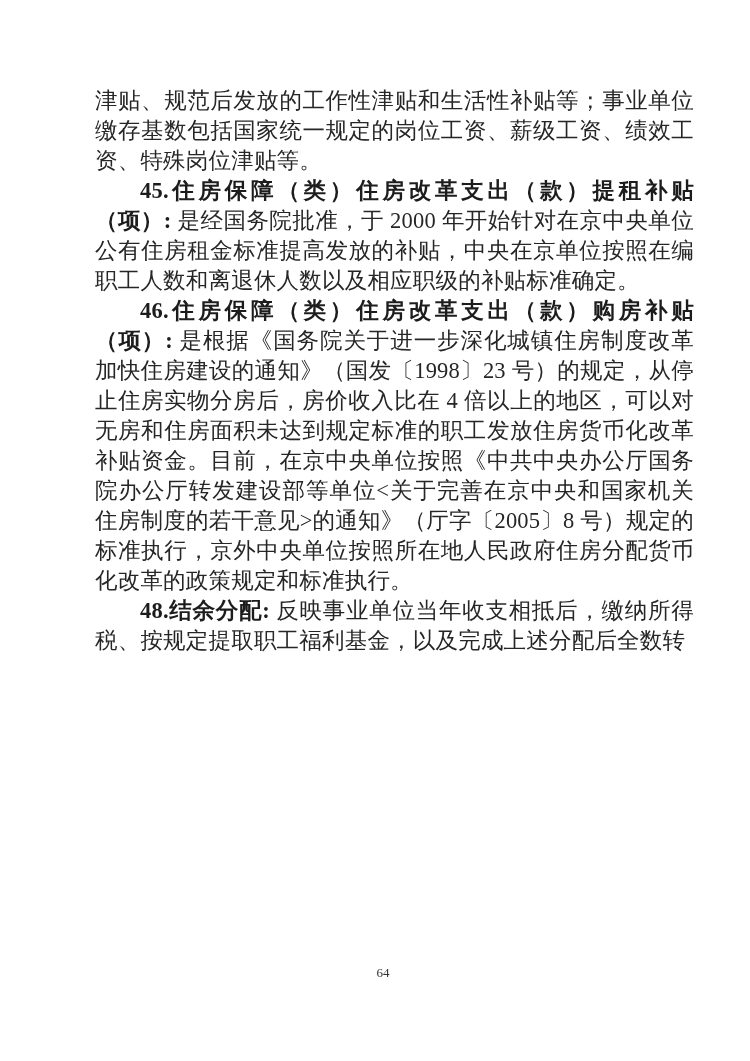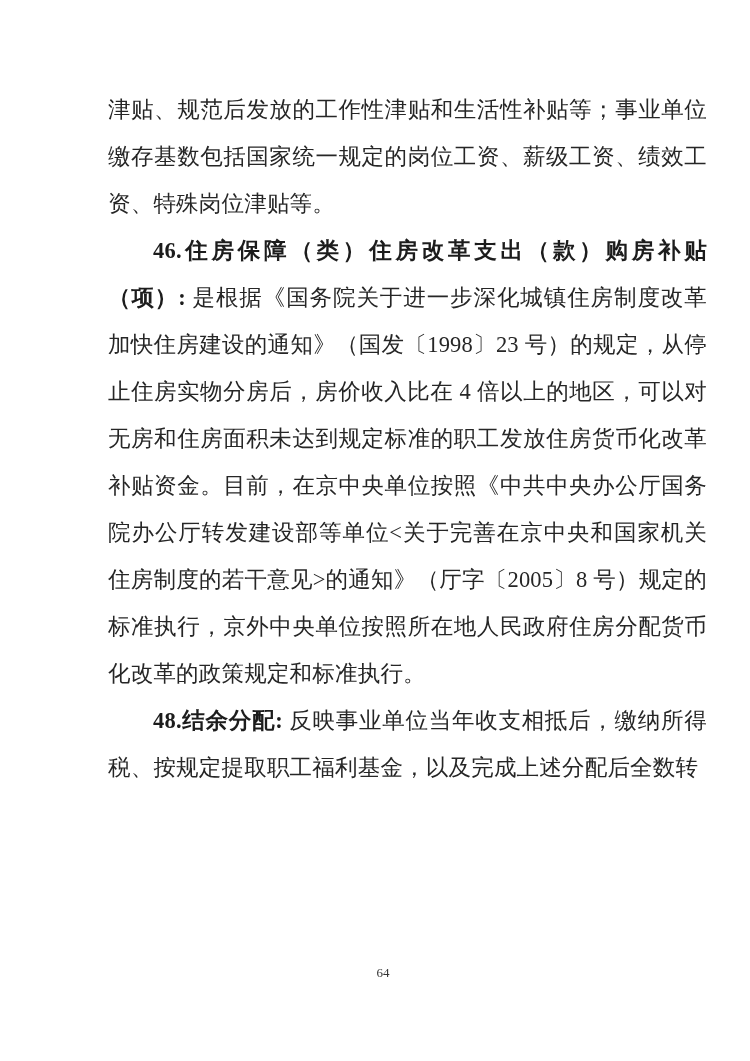--- a/index.html
+++ b/index.html
@@ -11,25 +11,25 @@
     position: relative;
     width: 750px;
     height: 1061px;
     background: #ffffff;
     overflow: hidden;
     font-family: "Liberation Serif", "DejaVu Serif", serif;
     color: #262626;
   }
   .content {
     position: absolute;
-    left: 108px;
+    left: 95px;
     top: 86px;
     width: 599px;
     font-size: 22.5px;
-    line-height: 47px;
+    line-height: 30px;
     text-align: justify;
     letter-spacing: 0.2px;
   }
   .para {
     margin: 0;
     padding: 0;
     text-indent: 2em;
   }
   .para.no-indent {
     text-indent: 0;
@@ -54,20 +54,23 @@
 </head>
 <body>
 
 <div class="page">
   <div class="content">
 
     <p class="para no-indent">
       <span class="lead"></span><span class="body-text">津贴、规范后发放的工作性津贴和生活性补贴等；事业单位缴存基数包括国家统一规定的岗位工资、薪级工资、绩效工资、特殊岗位津贴等。</span>
     </p>
 
+    <p class="para">
+      <span class="lead">45.住房保障（类）住房改革支出（款）提租补贴（项）: </span><span class="body-text">是经国务院批准，于 2000 年开始针对在京中央单位公有住房租金标准提高发放的补贴，中央在京单位按照在编职工人数和离退休人数以及相应职级的补贴标准确定。</span>
+    </p>
 
     <p class="para">
       <span class="lead">46.住房保障（类）住房改革支出（款）购房补贴（项）: </span><span class="body-text">是根据《国务院关于进一步深化城镇住房制度改革加快住房建设的通知》（国发〔1998〕23 号）的规定，从停止住房实物分房后，房价收入比在 4 倍以上的地区，可以对无房和住房面积未达到规定标准的职工发放住房货币化改革补贴资金。目前，在京中央单位按照《中共中央办公厅国务院办公厅转发建设部等单位&lt;关于完善在京中央和国家机关住房制度的若干意见&gt;的通知》（厅字〔2005〕8 号）规定的标准执行，京外中央单位按照所在地人民政府住房分配货币化改革的政策规定和标准执行。</span>
     </p>
 
 
     <p class="para">
       <span class="lead">48.结余分配: </span><span class="body-text">反映事业单位当年收支相抵后，缴纳所得税、按规定提取职工福利基金，以及完成上述分配后全数转</span>
     </p>
 

